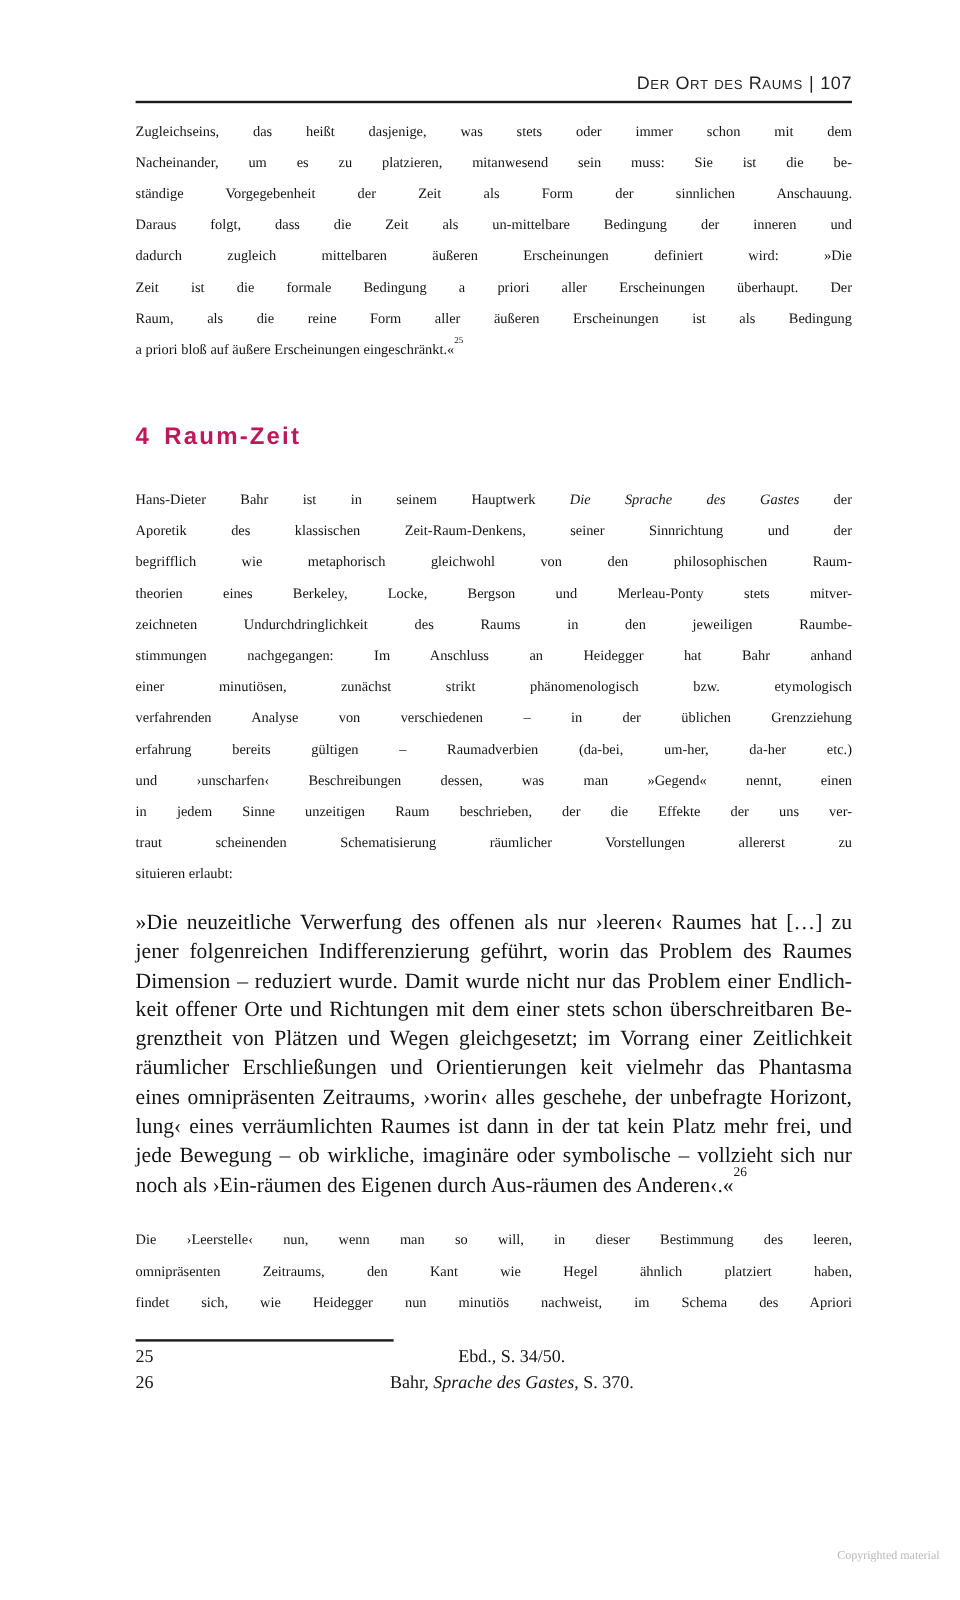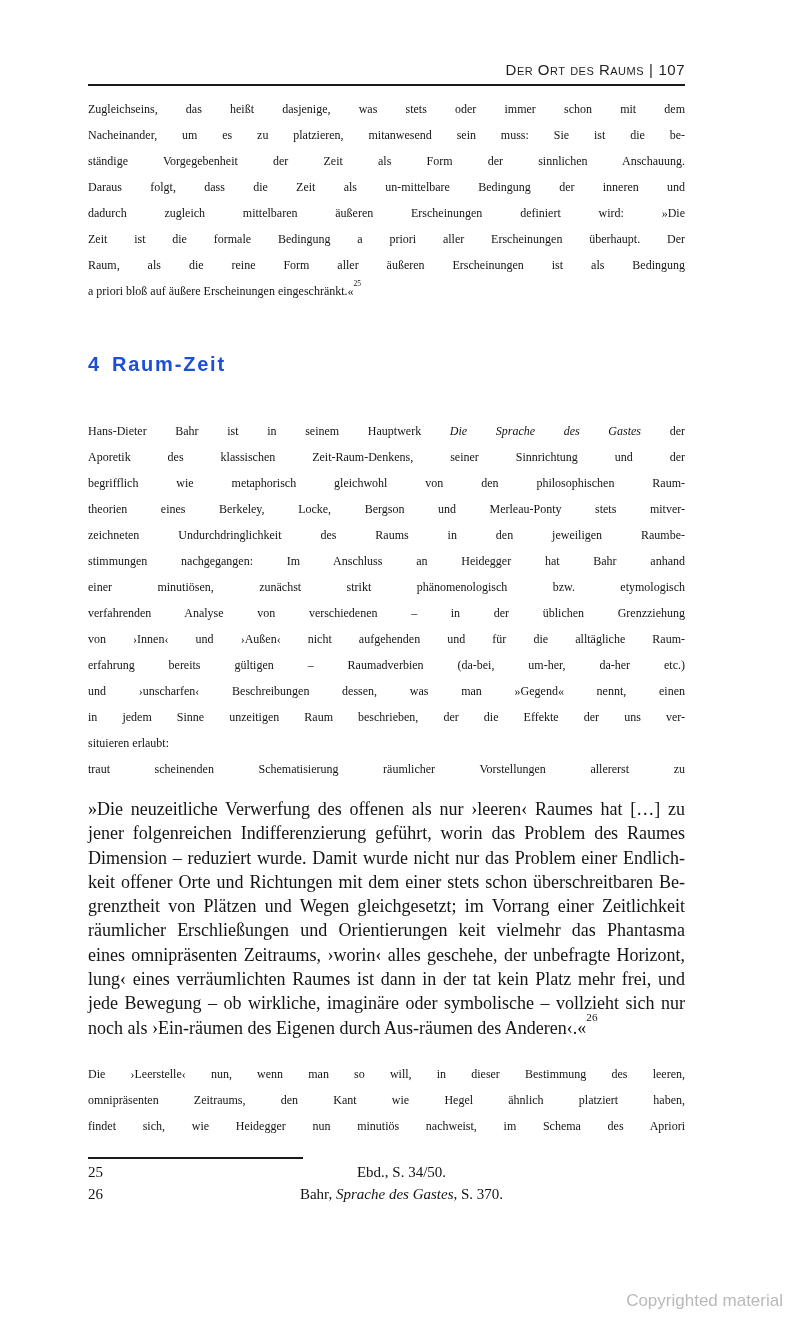--- a/index.html
+++ b/index.html
@@ -7,21 +7,21 @@
     position: relative;
     width: 800px;
     height: 1333px;
     background: #ffffff;
     overflow: hidden;
     font-family: "Liberation Serif", serif;
     color: #141414;
   }
   .content {
     position: absolute;
-    left: 88px;
+    left: 113px;
     top: 60px;
     width: 597px;
   }
   .page-header {
     font-family: "Liberation Sans", sans-serif;
     text-align: right;
     font-size: 15px;
     line-height: 20px;
     letter-spacing: 0.5px;
     color: #1f1f1f;
@@ -35,24 +35,24 @@
     line-height: 26px;
   }
   .para-1 { margin-top: 10px; }
   .section-heading {
     margin: 48px 0 0 0;
     font-family: "Liberation Sans", sans-serif;
     font-size: 20px;
     line-height: 24px;
     font-weight: bold;
     letter-spacing: 1.8px;
-    color: #1d4ed8;
+    color: #be185d;
   }
   .sec-num { margin-right: 11px; }
-  .para-2 { margin-top: 42px; }
+  .para-2 { margin-top: 27px; }
   .quote {
     margin-top: 15px;
     font-size: 18px;
     line-height: 24.3px;
   }
   .para-3 { margin-top: 21px; }
   .line {
     text-align: justify;
     text-align-last: justify;
     text-justify: inter-word;
@@ -74,22 +74,22 @@
     font-size: 15px;
     line-height: 22.5px;
   }
   .footnote { display: flex; }
   .fn-num { flex: 0 0 30px; width: 30px; }
   .fn-text { flex: 1 1 auto; text-align: center; }
   .watermark {
     position: absolute;
     top: 1291px;
     right: 17px;
-    font-family: Liberation Sans, sans-serif;
-    font-size: 17px;
+    font-family: Liberation Serif, serif;
+    font-size: 10px;
     color: #b9b9b9;
   }
 </style>
 </head>
 <body>
 
 <div class="page">
   <div class="content">
 
     <div class="page-header">
@@ -113,26 +113,25 @@
 
     <div class="para para-2">
         <div class="line"><span>Hans-Dieter Bahr ist in seinem Hauptwerk </span><i>Die Sprache des Gastes</i><span> der</span></div>
         <div class="line"><span>Aporetik des klassischen Zeit-Raum-Denkens, seiner Sinnrichtung und der</span></div>
         <div class="line"><span>begrifflich wie metaphorisch gleichwohl von den philosophischen Raum-</span></div>
         <div class="line"><span>theorien eines Berkeley, Locke, Bergson und Merleau-Ponty stets mitver-</span></div>
         <div class="line"><span>zeichneten Undurchdringlichkeit des Raums in den jeweiligen Raumbe-</span></div>
         <div class="line"><span>stimmungen nachgegangen: Im Anschluss an Heidegger hat Bahr anhand</span></div>
         <div class="line"><span>einer minutiösen, zunächst strikt phänomenologisch bzw. etymologisch</span></div>
         <div class="line"><span>verfahrenden Analyse von verschiedenen – in der üblichen Grenzziehung</span></div>
-        <div class="line"><span>von ›Innen‹ und ›Außen‹ nicht aufgehenden und für die alltägliche Raum-</span></div>
         <div class="line"><span>erfahrung bereits gültigen – Raumadverbien (da-bei, um-her, da-her etc.)</span></div>
         <div class="line"><span>und ›unscharfen‹ Beschreibungen dessen, was man »Gegend« nennt, einen</span></div>
         <div class="line"><span>in jedem Sinne unzeitigen Raum beschrieben, der die Effekte der uns ver-</span></div>
+        <div class="line"><span>traut scheinenden Schematisierung räumlicher Vorstellungen allererst zu</span></div>
         <div class="line line-last"><span>situieren erlaubt:</span></div>
-        <div class="line"><span>traut scheinenden Schematisierung räumlicher Vorstellungen allererst zu</span></div>
       </div>
 
     <div class="quote">
         <div class="line"><span>»Die neuzeitliche Verwerfung des offenen als nur ›leeren‹ Raumes hat […] zu</span></div>
         <div class="line"><span>jener folgenreichen Indifferenzierung geführt, worin das Problem des Raumes</span></div>
         <div class="line"><span>Dimension – reduziert wurde. Damit wurde nicht nur das Problem einer Endlich-</span></div>
         <div class="line"><span>keit offener Orte und Richtungen mit dem einer stets schon überschreitbaren Be-</span></div>
         <div class="line"><span>grenztheit von Plätzen und Wegen gleichgesetzt; im Vorrang einer Zeitlichkeit</span></div>
         <div class="line"><span>räumlicher Erschließungen und Orientierungen keit vielmehr das Phantasma</span></div>
         <div class="line"><span>eines omnipräsenten Zeitraums, ›worin‹ alles geschehe, der unbefragte Horizont,</span></div>

